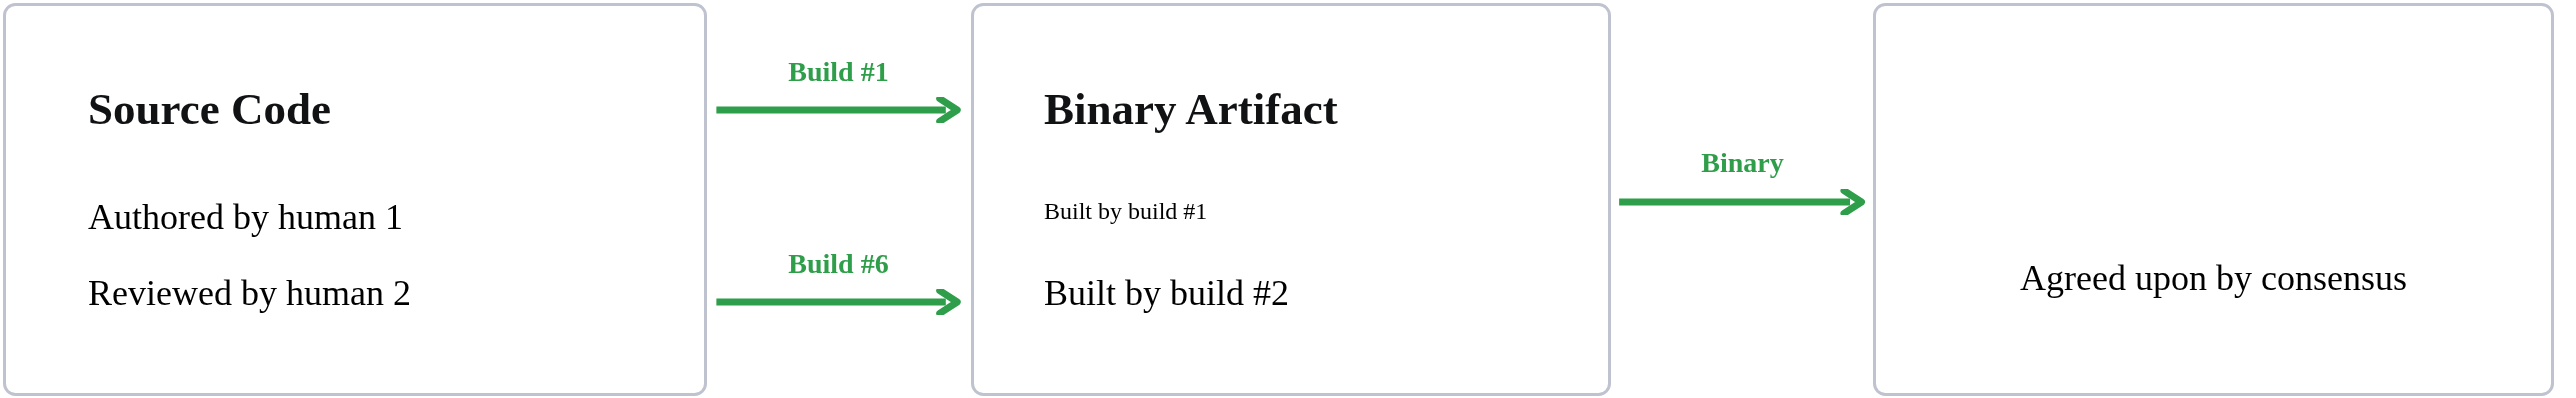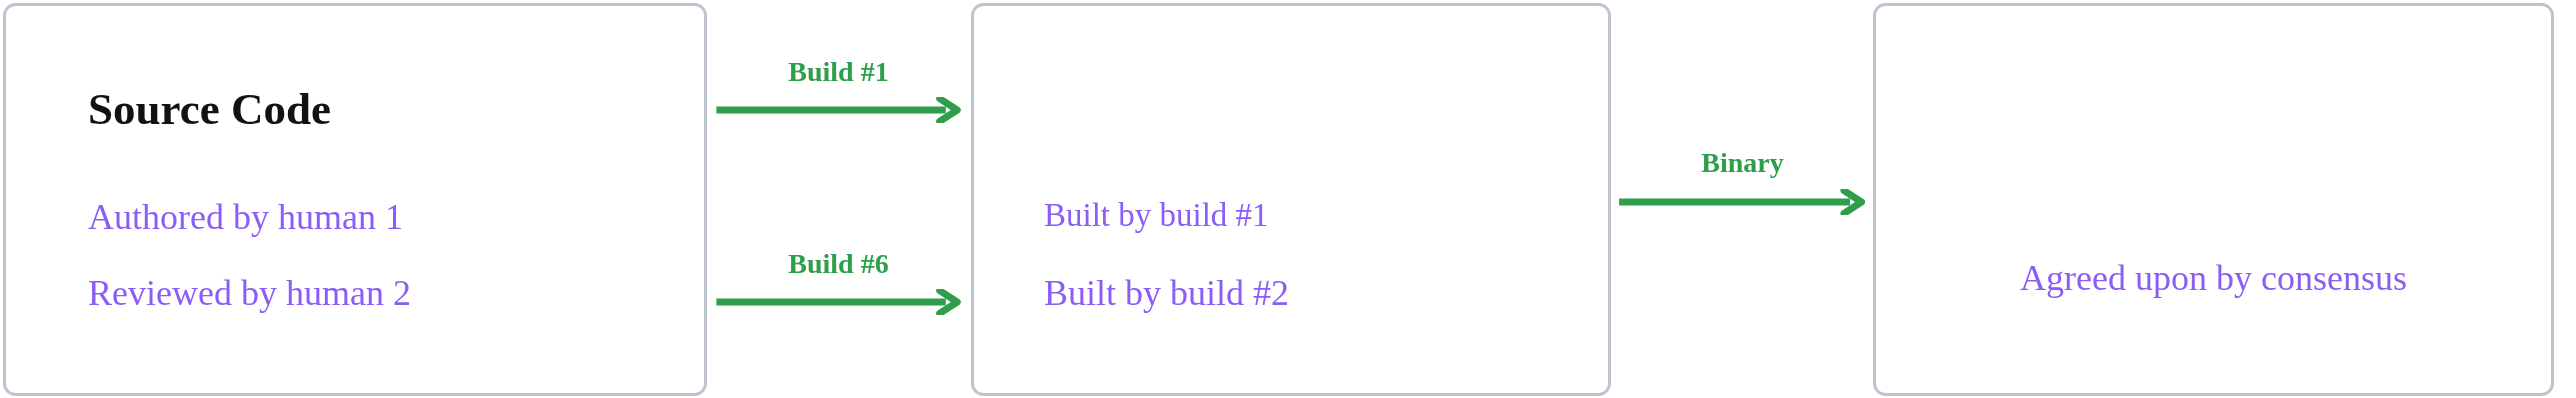--- a/index.html
+++ b/index.html
@@ -36,33 +36,33 @@
   
   .node-title {
     position: absolute;
     font-weight: bold;
     color: #101214;
     white-space: nowrap;
     line-height: 1;
   }
   .node-line {
     position: absolute;
-    color: #8b5cf6;
+    color: #000000;
     white-space: nowrap;
     line-height: 1;
   }
 
   
   #source-title { left: 88px; top: 87px; font-size: 45px; }
   #source-line-1 { left: 88px; top: 199px; font-size: 36px; }
   #source-line-2 { left: 88px; top: 275px; font-size: 36px; }
 
   
   #binary-title { left: 1044px; top: 87px; font-size: 45px; }
-  #binary-line-1 { left: 1044px; top: 199px; font-size: 33px; }
+  #binary-line-1 { left: 1044px; top: 199px; font-size: 24px; }
   #binary-line-2 { left: 1044px; top: 275px; font-size: 36px; }
 
   
   #digest-hash {
     left: 1873px;
     top: 91px;
     width: 681px;
     text-align: center;
     font-family: "DejaVu Sans Mono", "Liberation Mono", monospace;
     font-weight: bold;
@@ -120,20 +120,21 @@
     <polyline points="292,2 315,17 292,32" fill="none" stroke="#2f9e4a" stroke-width="9" stroke-linecap="round" stroke-linejoin="round"></polyline>
   </svg>
 
   <div class="arrow-label" id="arrow-build-2-label">Build #6</div>
   <svg class="arrow-svg" id="arrow-build-2-svg" width="249" height="26" viewBox="0 0 322 34">
     <line x1="0" y1="17" x2="300" y2="17" stroke="#2f9e4a" stroke-width="9"></line>
     <polyline points="292,2 315,17 292,32" fill="none" stroke="#2f9e4a" stroke-width="9" stroke-linecap="round" stroke-linejoin="round"></polyline>
   </svg>
 
   <div class="node-box" id="box-binary"></div>
+  <div class="node-title" id="binary-title">Binary Artifact</div>
   <div class="node-line" id="binary-line-1">Built by build #1</div>
   <div class="node-line" id="binary-line-2">Built by build #2</div>
 
   <div class="arrow-label" id="arrow-digest-label">Binary</div>
   <svg class="arrow-svg" id="arrow-digest-svg" width="250" height="26" viewBox="0 0 324 34">
     <line x1="0" y1="17" x2="302" y2="17" stroke="#2f9e4a" stroke-width="9"></line>
     <polyline points="294,2 317,17 294,32" fill="none" stroke="#2f9e4a" stroke-width="9" stroke-linecap="round" stroke-linejoin="round"></polyline>
   </svg>
 
   <div class="node-box" id="box-digest"></div>

